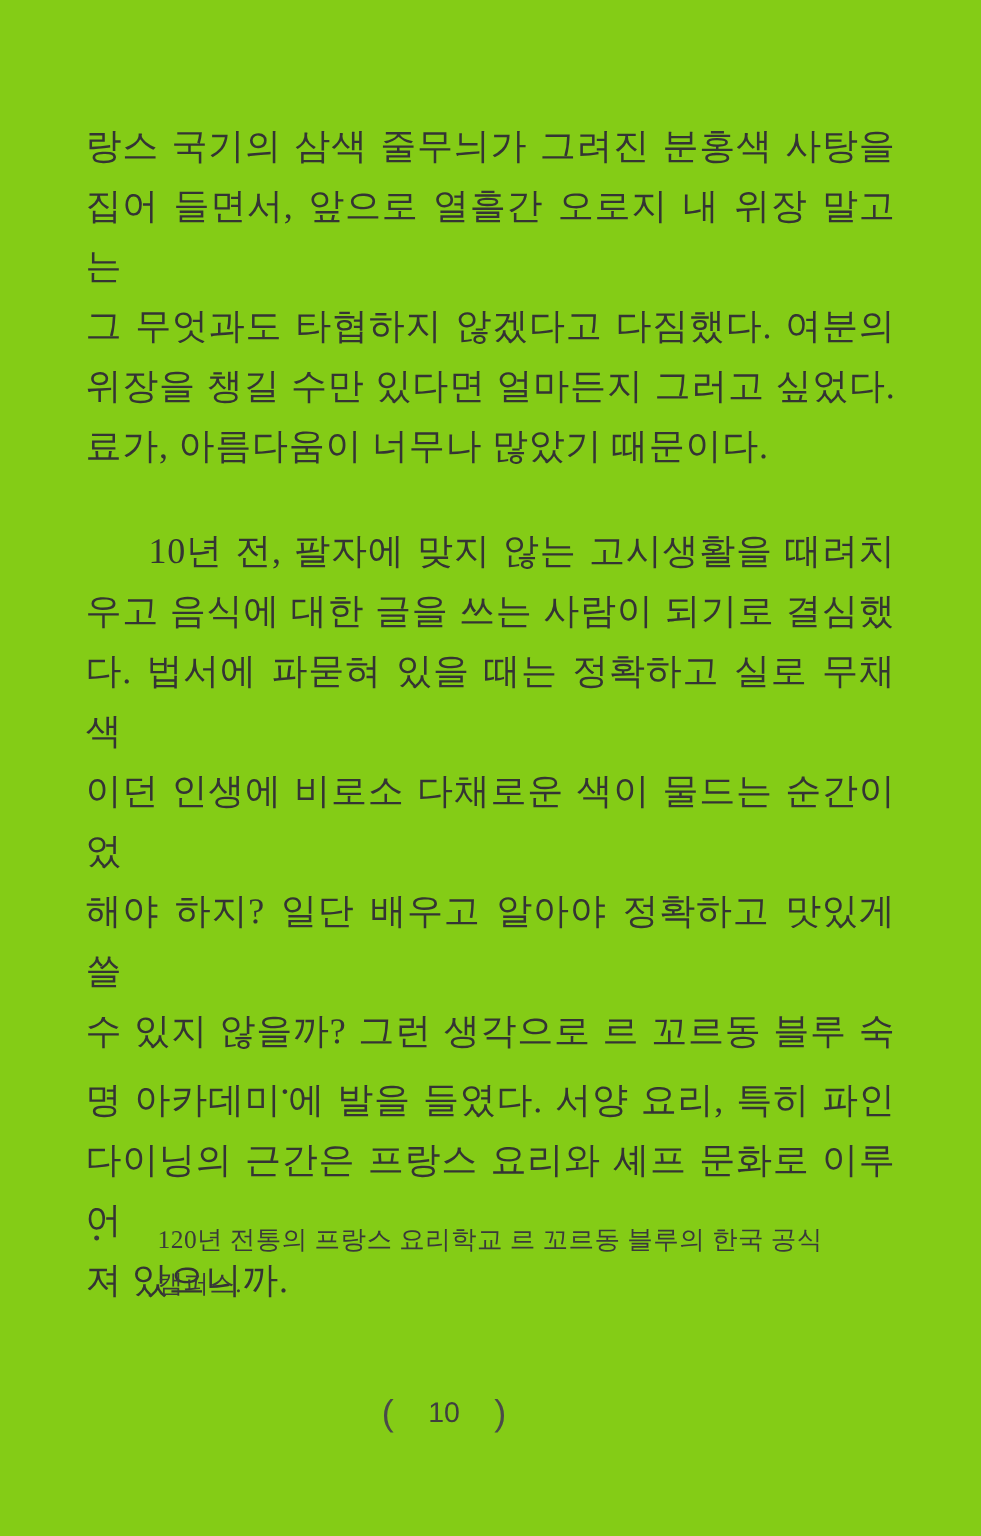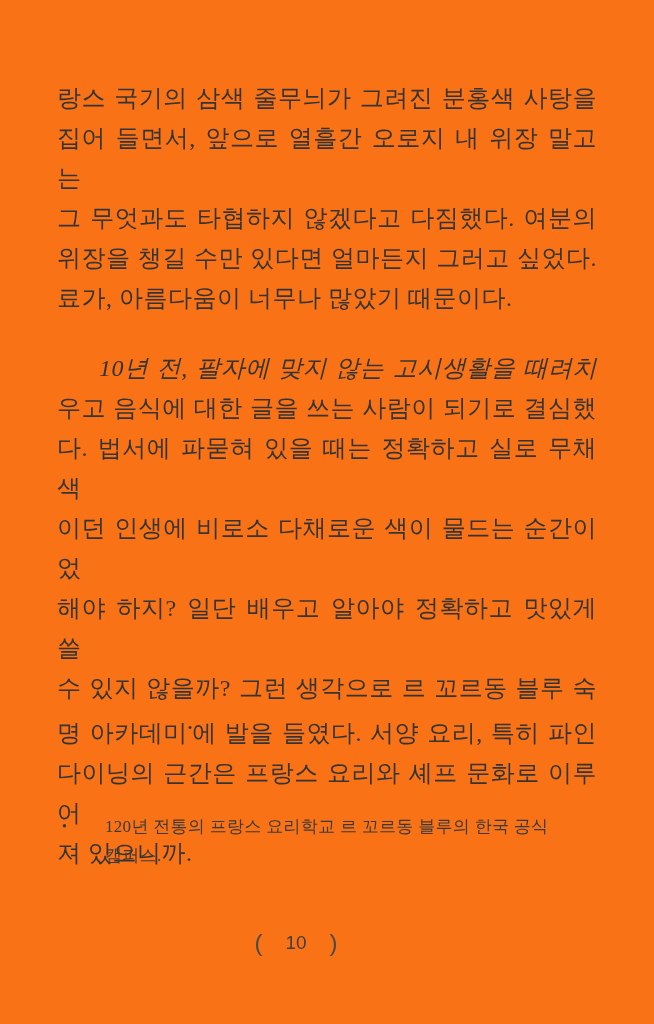--- a/index.html
+++ b/index.html
@@ -3,21 +3,21 @@
 <meta charset="utf-8">
 <style>
   html, body {
     margin: 0;
     padding: 0;
   }
   .page {
     position: relative;
     width: 654px;
     height: 1024px;
-    background: #f97316;
+    background: #84cc16;
     color: #343434;
     font-family: "Liberation Serif", "DejaVu Serif", serif;
     overflow: hidden;
   }
   .body-text {
     position: absolute;
     left: 57px;
     top: 78px;
     width: 540px;
     font-size: 24px;
@@ -31,21 +31,20 @@
   .text-line.full {
     white-space: normal;
     text-align-last: justify;
   }
   .paragraph-2 {
     margin-top: 30px;
   }
   .indent-first {
     padding-left: 42px;
     box-sizing: border-box;
-    font-style: italic;
   }
   .fn-ref {
     font-size: 13px;
     vertical-align: 9px;
     letter-spacing: 0;
   }
   .footnote {
     position: absolute;
     left: 62px;
     top: 812px;

